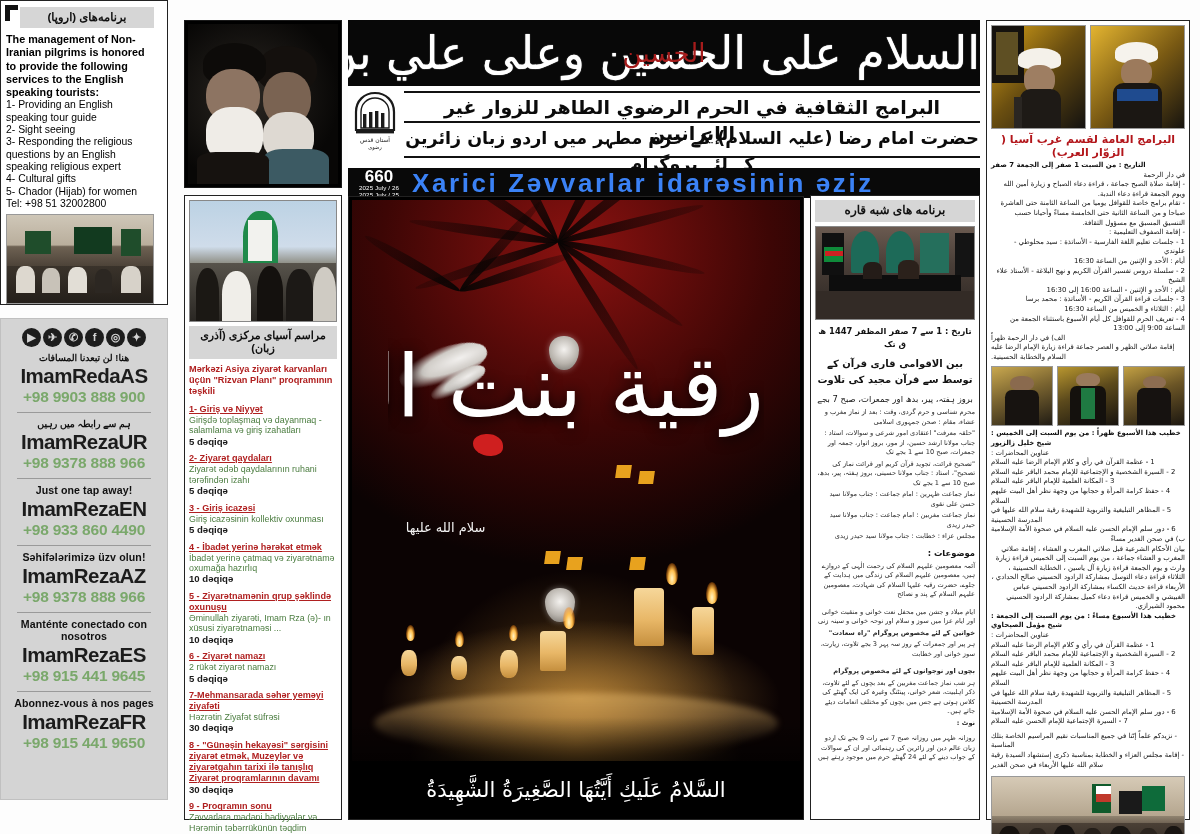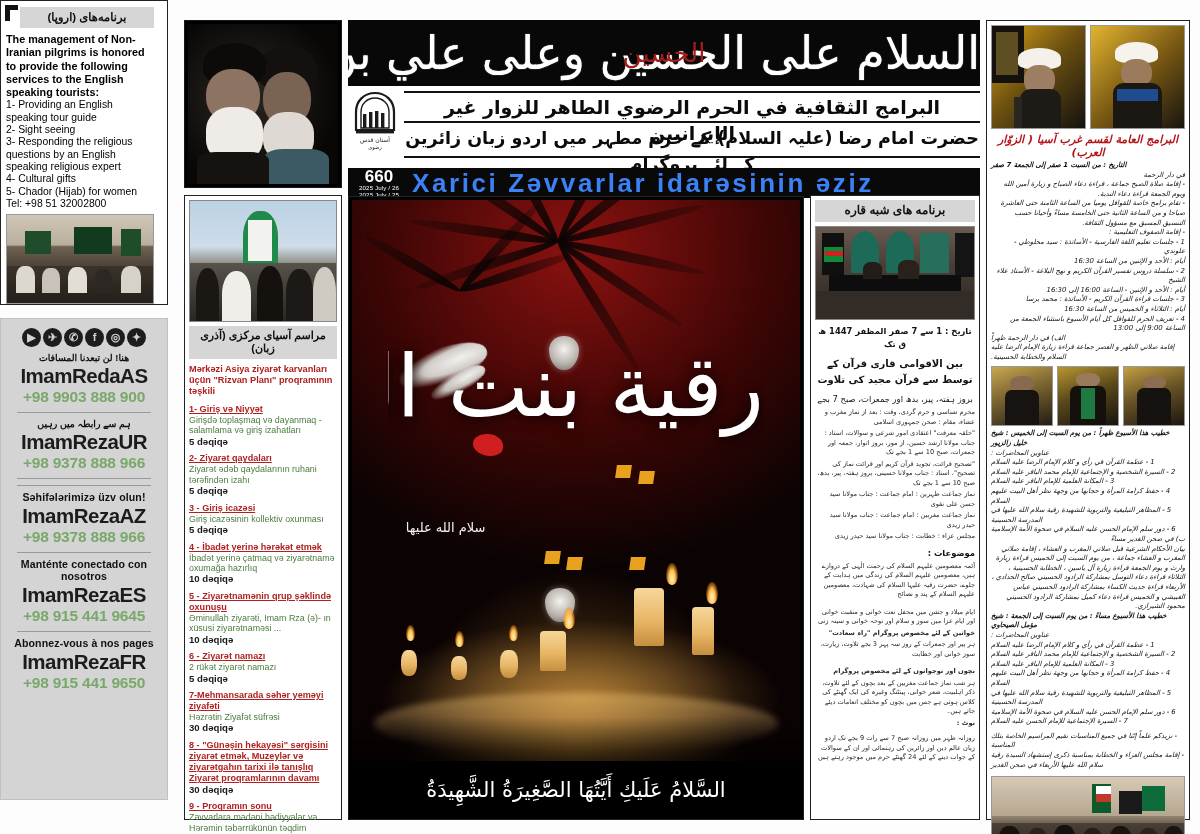--- a/index.html
+++ b/index.html
@@ -291,20 +291,25 @@
       </div>
       <div class="soc-sep"></div>
 
       <div>
         <div class="soc-tag">ہم سے رابطہ میں رہیں</div>
         <div class="soc-handle">ImamRezaUR</div>
         <div class="soc-phone">+98 9378 888 966</div>
       </div>
       <div class="soc-sep"></div>
 
+      <div>
+        <div class="soc-tag latin">Just one tap away!</div>
+        <div class="soc-handle">ImamRezaEN</div>
+        <div class="soc-phone">+98 933 860 4490</div>
+      </div>
       <div class="soc-sep"></div>
 
       <div>
         <div class="soc-tag latin">Səhifələrimizə üzv olun!</div>
         <div class="soc-handle">ImamRezaAZ</div>
         <div class="soc-phone">+98 9378 888 966</div>
       </div>
       <div class="soc-sep"></div>
 
       <div>
@@ -520,21 +525,21 @@
     <div class="ur-p ur-sm">آئمہ معصومین علیہم السلام کی رحمت الٰہی کے دروازے ہیں، معصومین علیہم السلام کی زندگی میں ہدایت کے جلوے، حضرت رقیہ علیہا السلام کی شہادت، معصومین علیہم السلام کے پند و نصائح</div>
     <div class="ur-p ur-sm" style="margin-top:8px">ایام میلاد و جشن میں محفل نعت خوانی و منقبت خوانی اور ایام عزا میں سوز و سلام اور نوحہ خوانی و سینہ زنی</div>
     <div class="ur-p ur-sm ur-b">خواتین کے لئے مخصوص پروگرام "راہ سعادت"</div>
     <div class="ur-p ur-sm">ہر پیر اور جمعرات کے روز سہ پہر 3 بجے تلاوت، زیارت، سوز خوانی اور خطابت</div>
     <div class="ur-p ur-sm ur-b" style="margin-top:8px">بچوں اور نوجوانوں کے لئے مخصوص پروگرام</div>
     <div class="ur-p ur-sm">ہر شب نماز جماعت مغربین کے بعد بچوں کے لئے تلاوت، ذکر اہلبیت، شعر خوانی، پینٹنگ وغیرہ کی ایک گھنٹے کی کلاس ہوتی ہے جس میں بچوں کو مختلف انعامات دیئے جاتے ہیں۔</div>
     <div class="ur-p ur-sm ur-b">نوٹ :</div>
     <div class="ur-p ur-sm" style="margin-top:6px">روزانہ ظہر میں روزانہ صبح 7 سے رات 9 بجے تک اردو زبان عالم دین اور زائرین کی رہنمائی اور ان کے سوالات کے جواب دینے کے لئے 24 گھنٹے حرم میں موجود رہتے ہیں</div>
   </div>
 
-  <div id="ar-col" class="panel" style="border:1.5px solid #222;font-style:italic;">
+  <div id="ar-col" class="panel" style="border:1.5px solid #222;">
 
     <div class="ar-photos">
       <div class="photo">
         <div class="photo-inner" style="background:linear-gradient(135deg,#d9a318 0%,#6b4f10 48%,#141210 100%);">
           <div style="position:absolute;left:0;top:0;width:34%;height:56%;background:#15120e;"></div>
           <div style="position:absolute;left:4%;top:6%;width:24%;height:42%;background:#e7c24a;opacity:.35;"></div>
           <div style="position:absolute;left:28%;top:22%;width:46%;height:20%;background:#f4f1ea;border-radius:50% 50% 28% 28%;"></div>
           <div style="position:absolute;left:34%;top:38%;width:34%;height:30%;background:#9e7e62;border-radius:44%;"></div>
           <div style="position:absolute;left:30%;top:62%;width:44%;height:38%;background:#1e1a16;border-radius:26% 26% 0 0;"></div>
           <div style="position:absolute;left:24%;top:70%;width:8%;height:30%;background:#2a2622;"></div>

